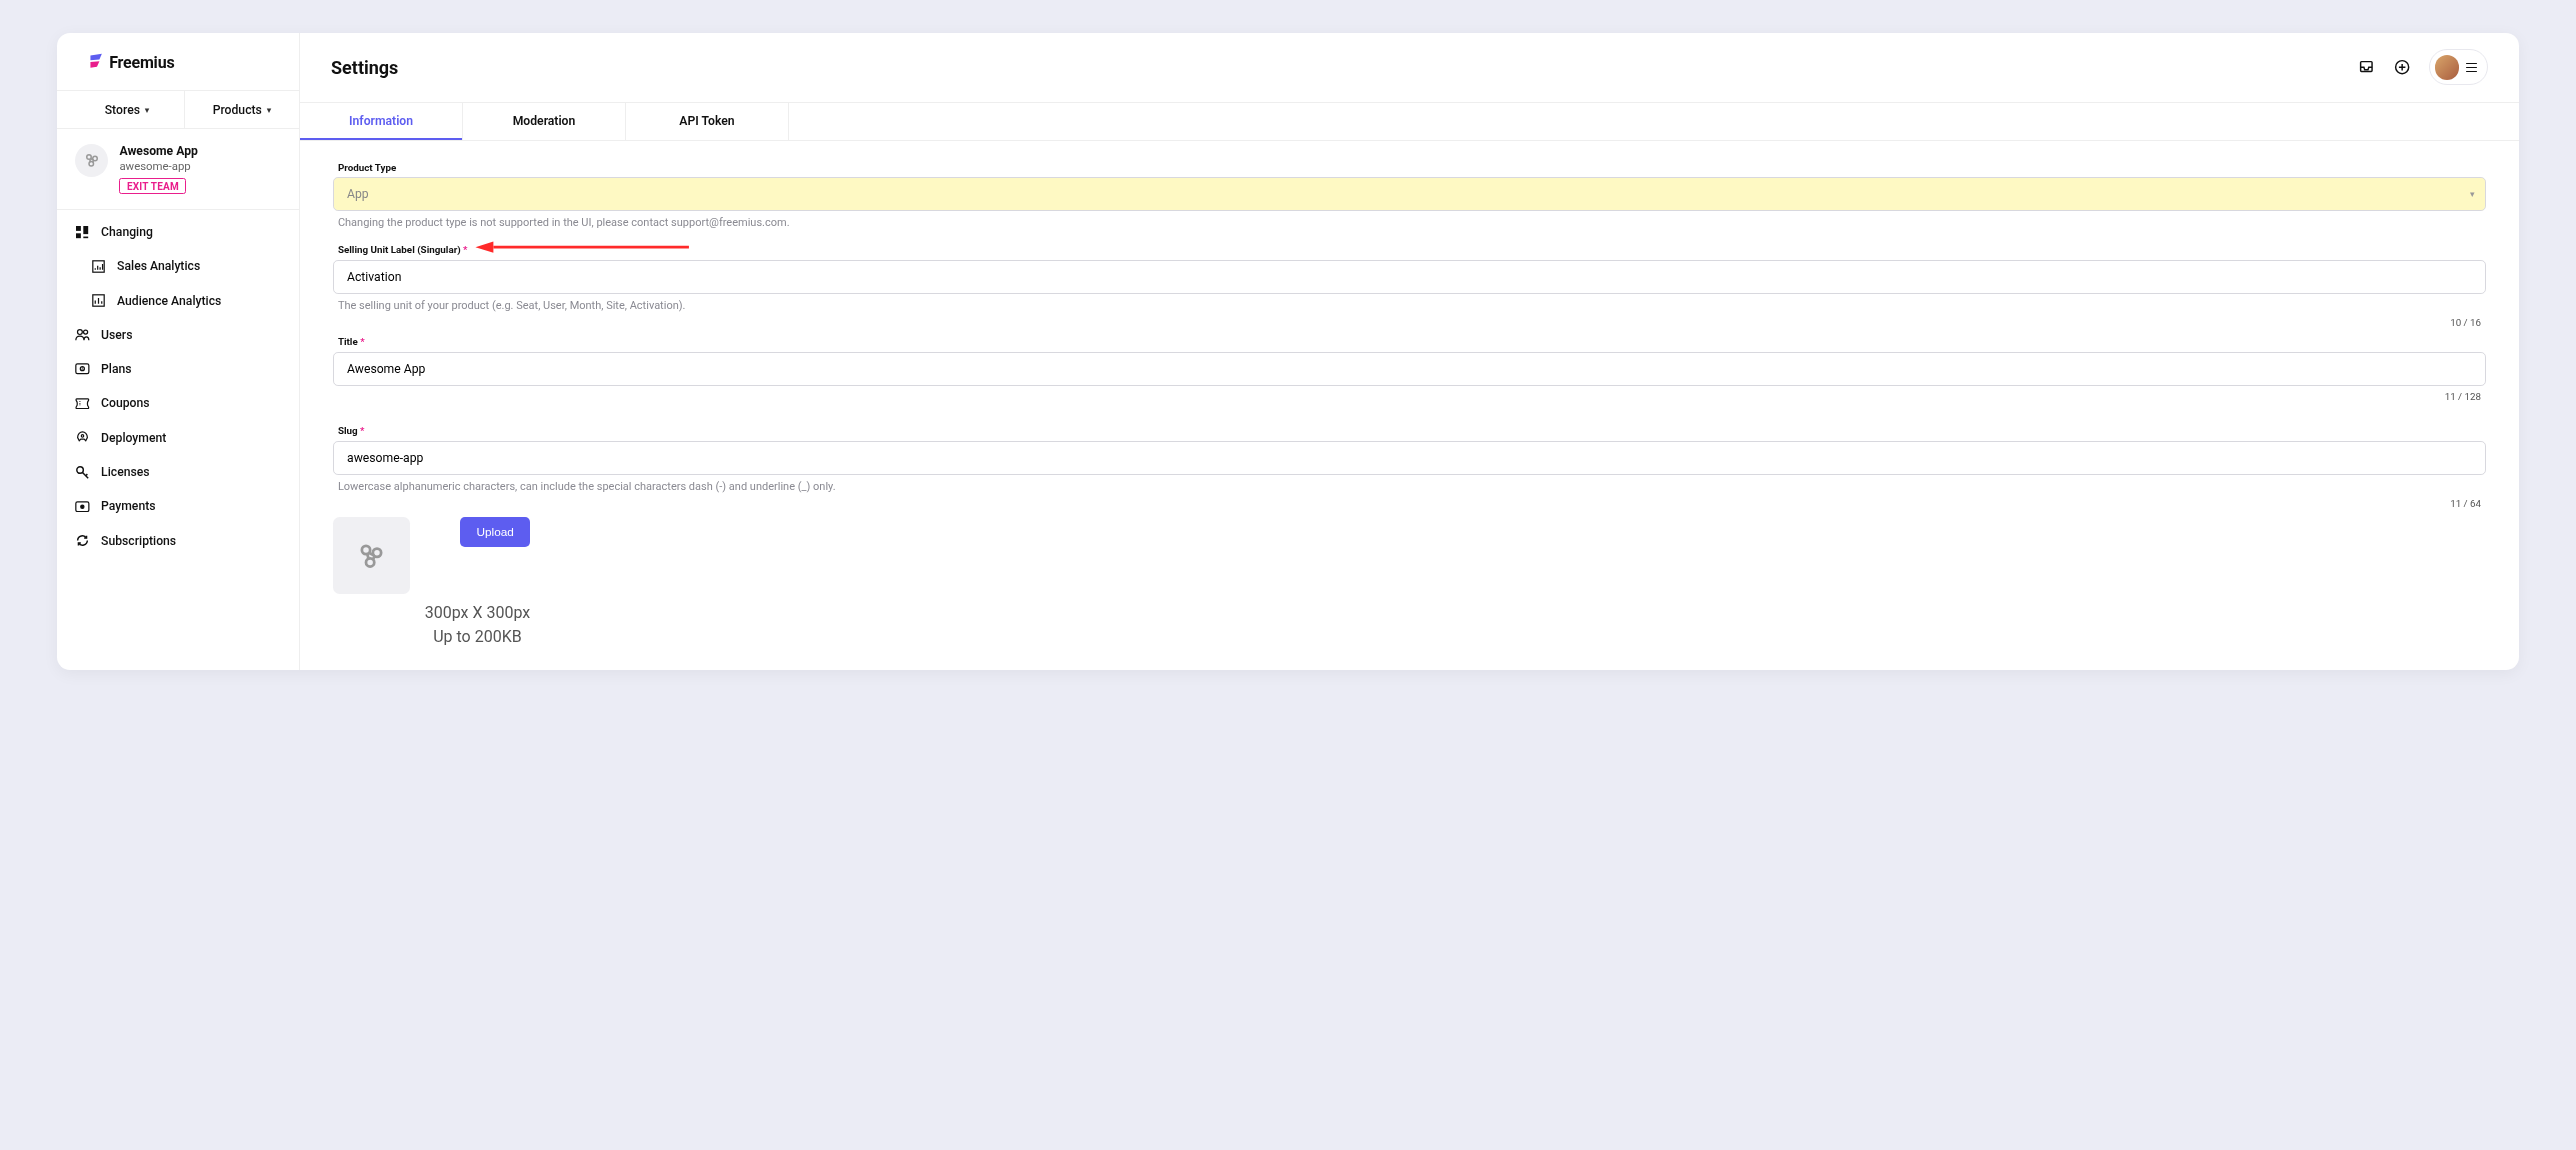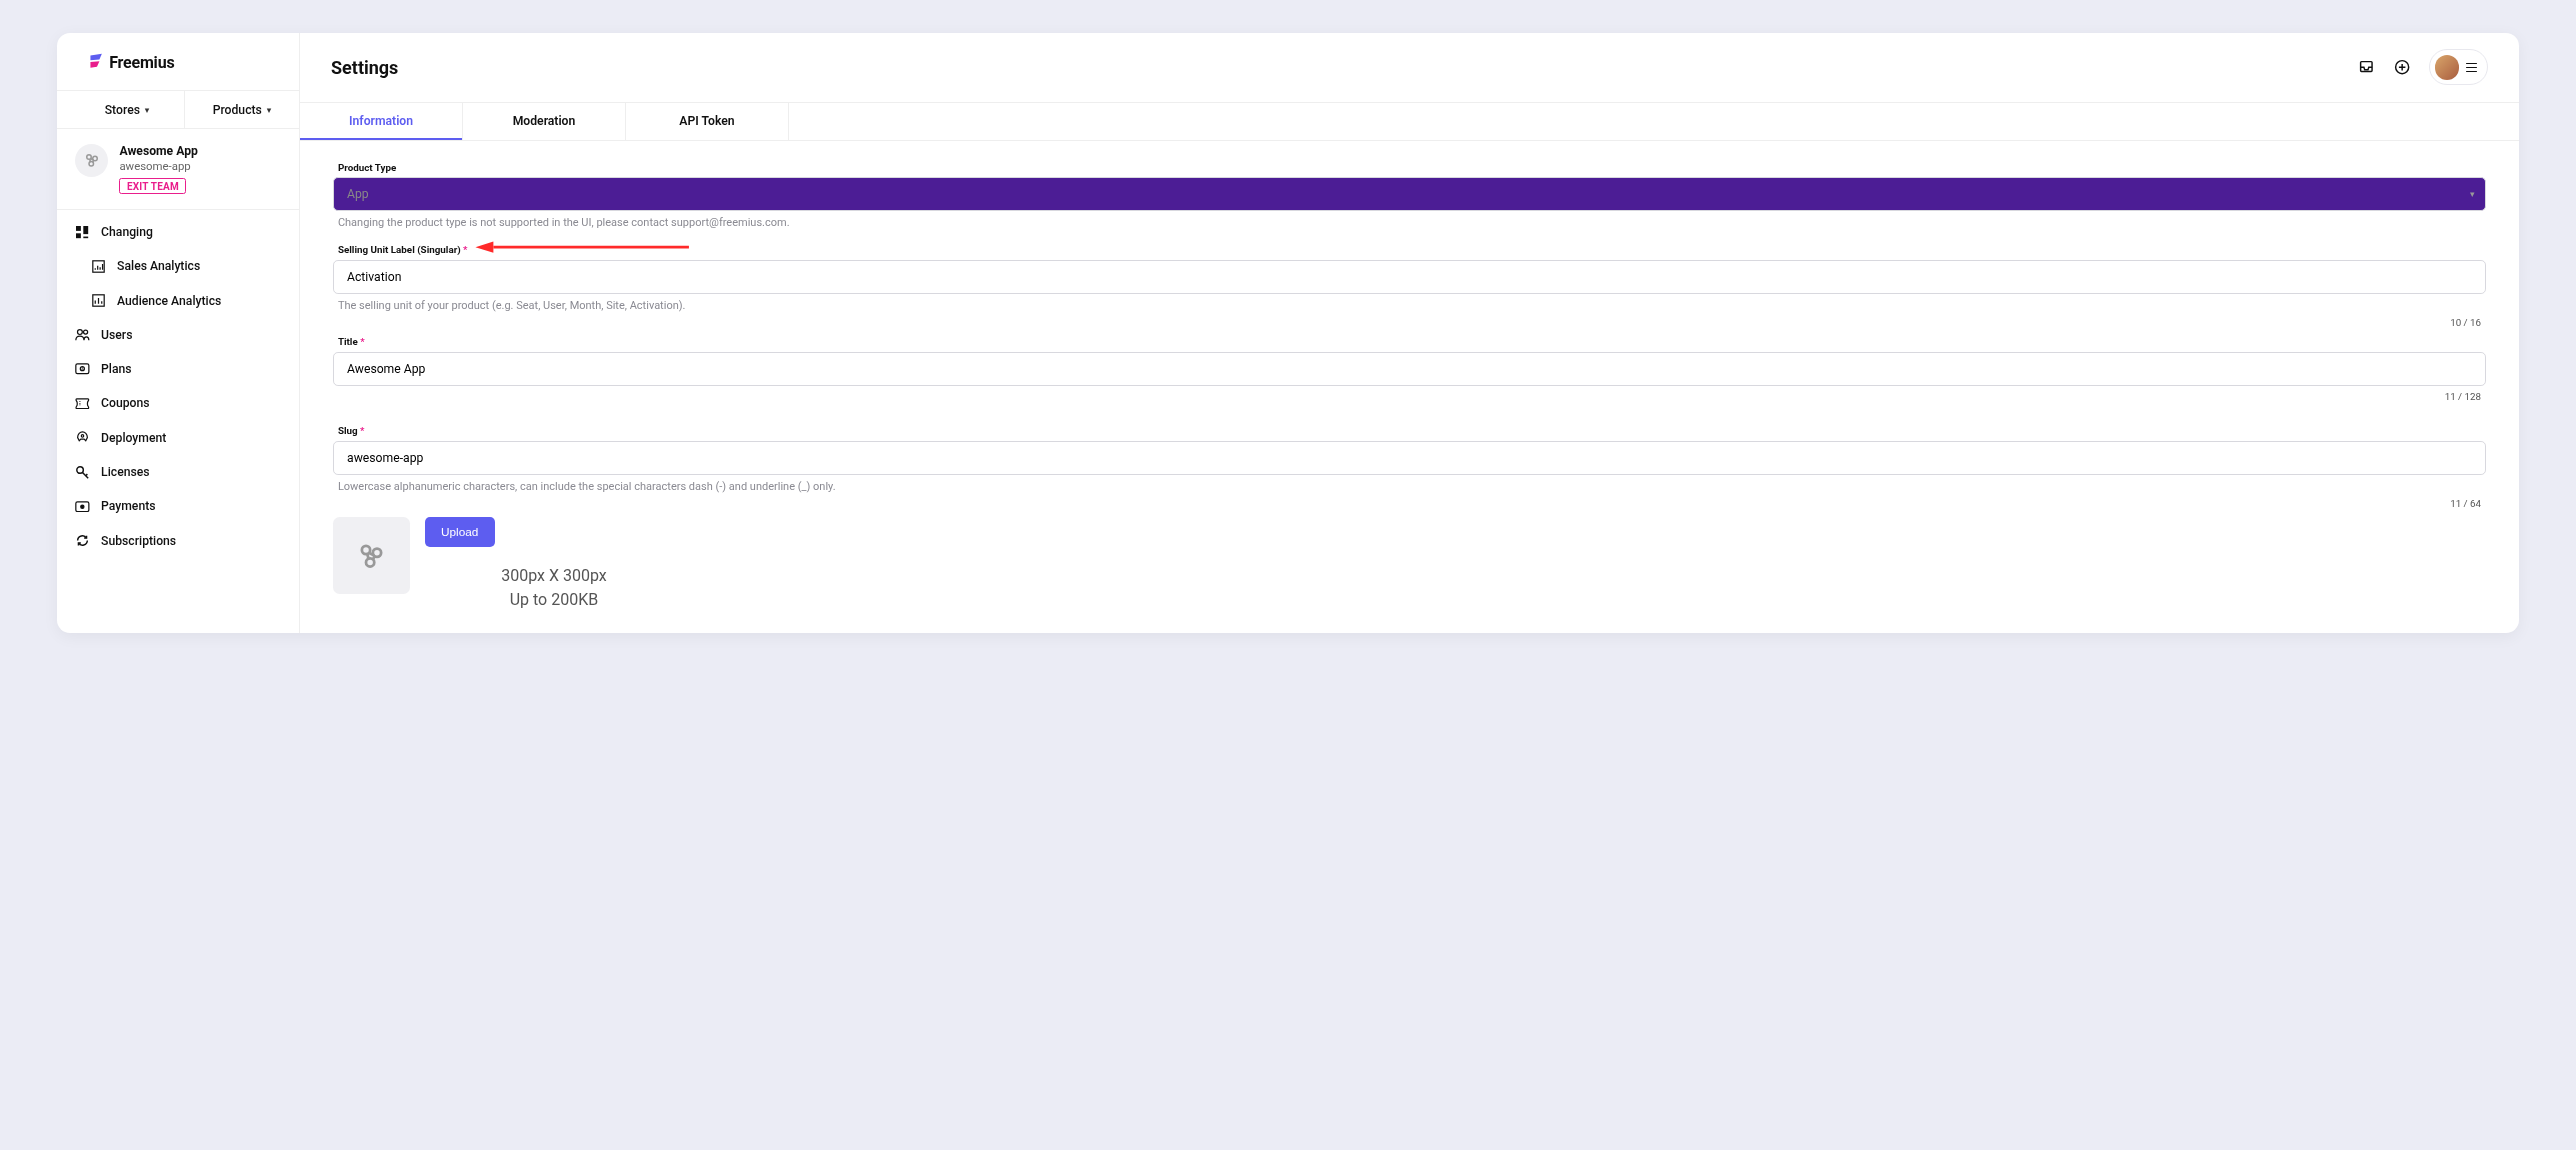--- a/index.html
+++ b/index.html
@@ -195,21 +195,21 @@
     .input {
       width: 100%;
       padding: 9px 13px;
       border: 0.8px solid #d8d8de;
       border-radius: 4.9px;
       font-size: 12.2px;
       font-family: inherit;
       outline: none;
     }
     .input[disabled] {
-      background: #4c1d95;
+      background: #fef9c3;
       color: #888;
     }
     .select-wrap { position: relative; }
     .select-caret {
       position: absolute;
       right: 11.4px;
       top: 50%;
       transform: translateY(-50%);
       pointer-events: none;
       font-size: 9px;
@@ -235,21 +235,21 @@
     }
     .thumb {
       width: 77px;
       height: 77px;
       background: #f0f0f3;
       border-radius: 6.5px;
       display: flex;
       align-items: center;
       justify-content: center;
     }
-    .upload-col { display: flex; flex-direction: row; align-items: flex-start; gap: 6.5px; }
+    .upload-col { display: flex; flex-direction: column; align-items: flex-end; gap: 6.5px; }
     .upload-btn {
       background: #5d5df0;
       color: #fff;
       padding: 8.1px 16.3px;
       border-radius: 4.9px;
       font-size: 11.8px;
       font-weight: 500;
       cursor: pointer;
       border: none;
     }

